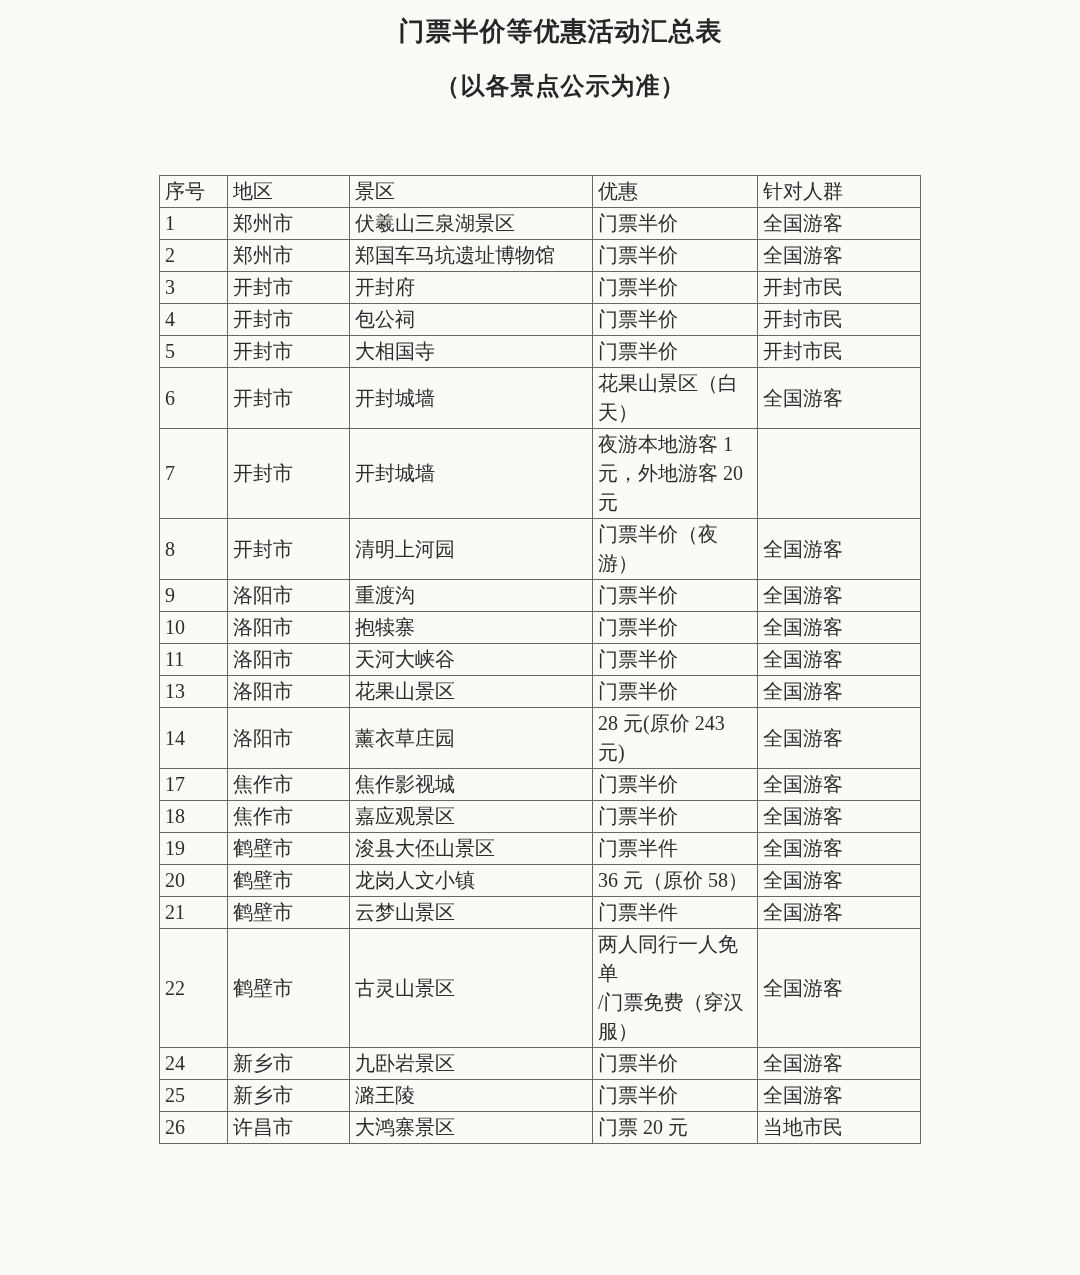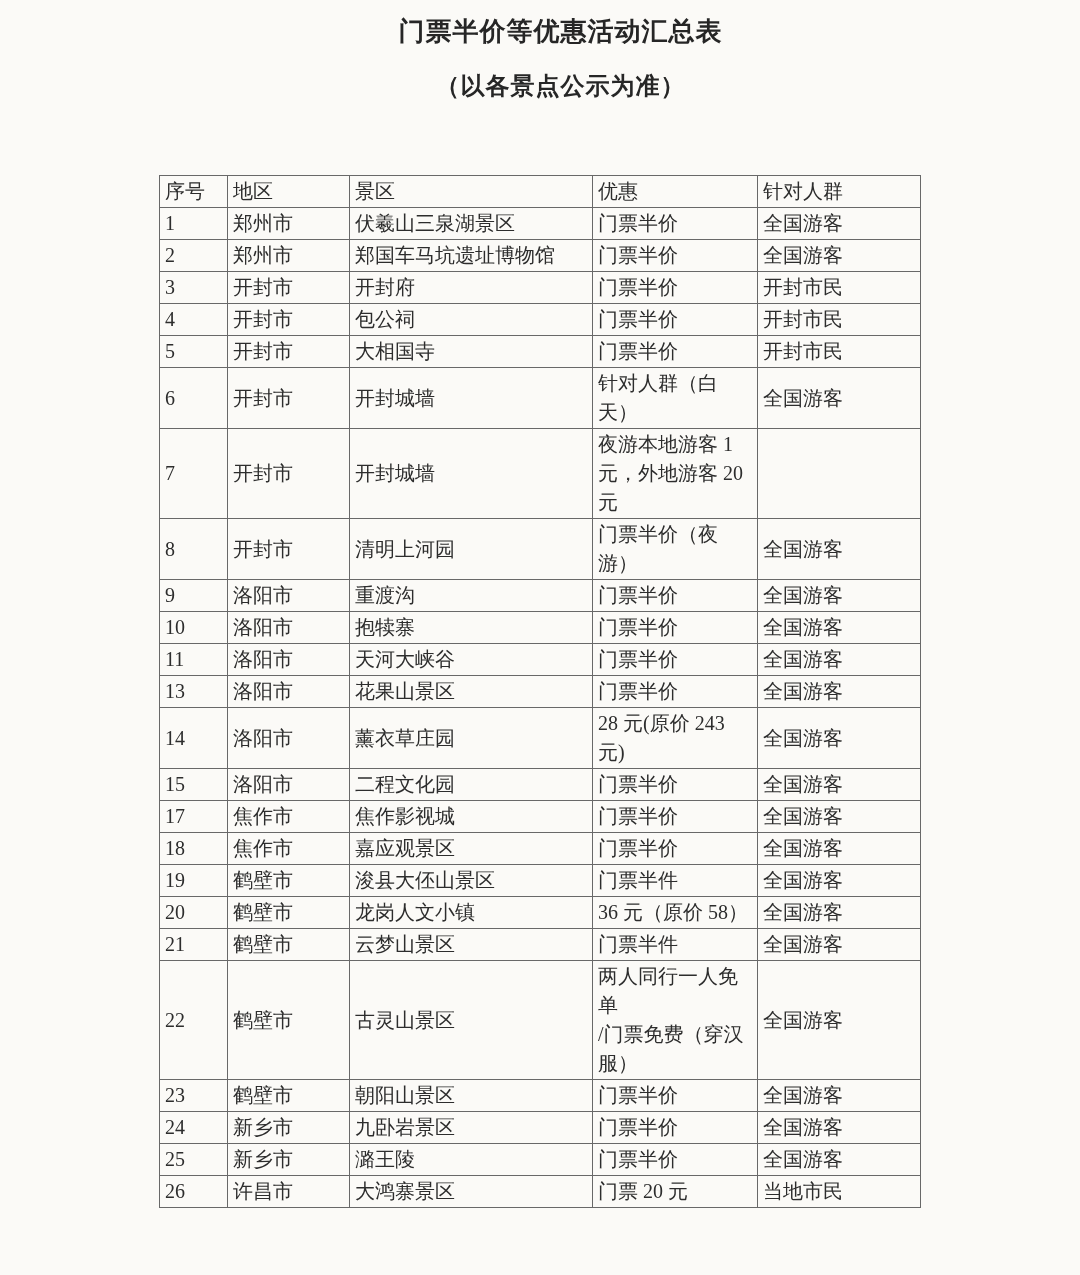--- a/index.html
+++ b/index.html
@@ -128,21 +128,21 @@
           <td>5</td>
           <td>开封市</td>
           <td>大相国寺</td>
           <td>门票半价</td>
           <td>开封市民</td>
         </tr>
         <tr>
           <td>6</td>
           <td>开封市</td>
           <td>开封城墙</td>
-          <td>针对人群（白天）</td>
+          <td>花果山景区（白天）</td>
           <td>全国游客</td>
         </tr>
         <tr>
           <td>7</td>
           <td>开封市</td>
           <td>开封城墙</td>
           <td>夜游本地游客 1
 元，外地游客 20
 元</td>
           <td></td>
@@ -183,27 +183,20 @@
           <td>全国游客</td>
         </tr>
         <tr>
           <td>14</td>
           <td>洛阳市</td>
           <td>薰衣草庄园</td>
           <td>28 元(原价 243 元)</td>
           <td>全国游客</td>
         </tr>
         <tr>
-          <td>15</td>
-          <td>洛阳市</td>
-          <td>二程文化园</td>
-          <td>门票半价</td>
-          <td>全国游客</td>
-        </tr>
-        <tr>
           <td>17</td>
           <td>焦作市</td>
           <td>焦作影视城</td>
           <td>门票半价</td>
           <td>全国游客</td>
         </tr>
         <tr>
           <td>18</td>
           <td>焦作市</td>
           <td>嘉应观景区</td>
@@ -231,27 +224,20 @@
           <td>门票半件</td>
           <td>全国游客</td>
         </tr>
         <tr>
           <td>22</td>
           <td>鹤壁市</td>
           <td>古灵山景区</td>
           <td>两人同行一人免单
 /门票免费（穿汉
 服）</td>
-          <td>全国游客</td>
-        </tr>
-        <tr>
-          <td>23</td>
-          <td>鹤壁市</td>
-          <td>朝阳山景区</td>
-          <td>门票半价</td>
           <td>全国游客</td>
         </tr>
         <tr>
           <td>24</td>
           <td>新乡市</td>
           <td>九卧岩景区</td>
           <td>门票半价</td>
           <td>全国游客</td>
         </tr>
         <tr>

